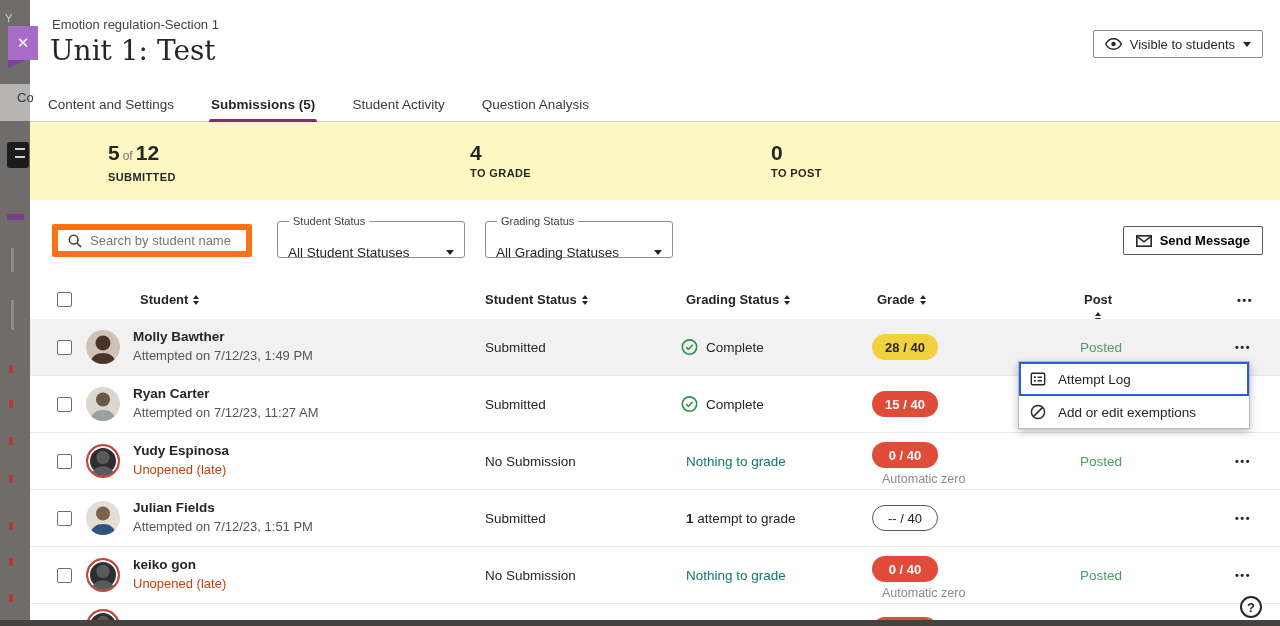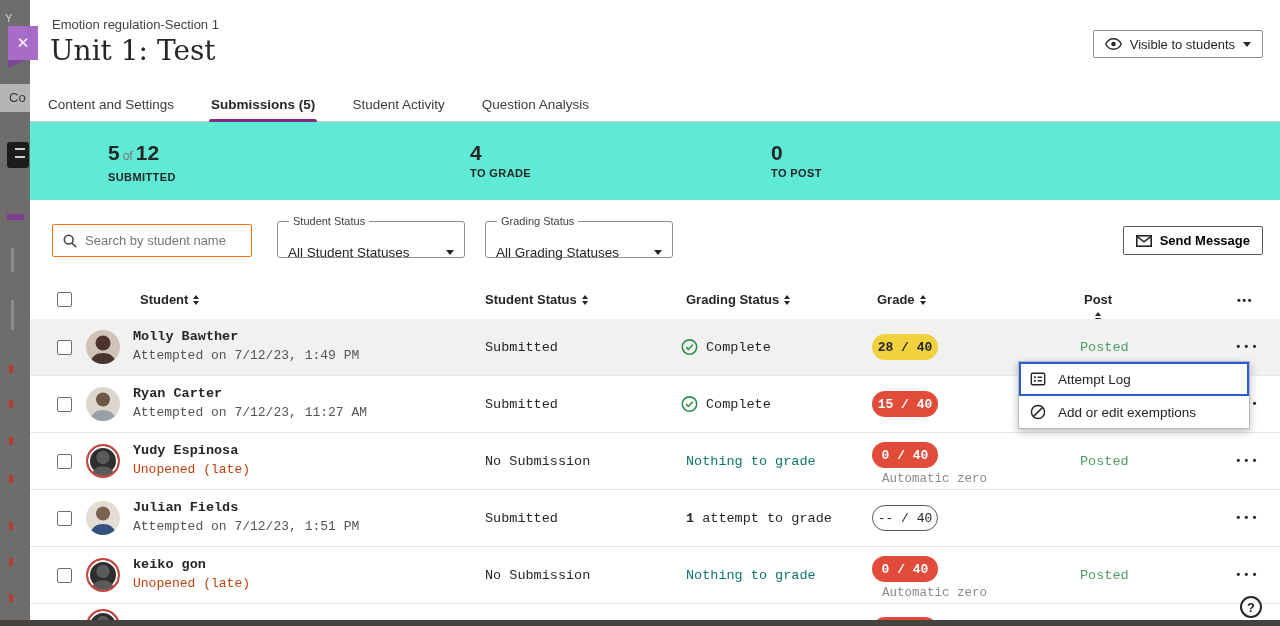--- a/index.html
+++ b/index.html
@@ -4,21 +4,21 @@
 <style>
   * { margin:0; padding:0; box-sizing:border-box; }
   html,body { background:#2b2b2b; }
   .screen {
     position:relative; width:1280px; height:626px; overflow:hidden;
     background:#fff; font-family:"Liberation Sans", sans-serif; color:#262626;
   }
   
   .bg-strip { position:absolute; left:0; top:0; width:30px; height:626px; background:#6f6d6b; z-index:5; }
   .frag-y { position:absolute; left:5px; top:12px; font-size:11px; color:#d0cecc; }
-  .frag-light { position:absolute; left:0; top:84px; width:30px; height:28px; background:#b7b5b3; color:#3a3a3a; font-size:13px; line-height:28px; padding-left:9px; }
+  .frag-light { position:absolute; left:0; top:84px; width:30px; height:37px; background:#b7b5b3; color:#3a3a3a; font-size:13px; line-height:28px; padding-left:17px; }
   .frag-icon { position:absolute; left:7px; top:142px; width:22px; height:26px; background:#1c1c1c; border-radius:3px; }
   .frag-icon i { display:block; height:2px; background:#cfcfcf; margin:6px 4px 0 8px; }
   .frag-purple { position:absolute; left:7px; top:214px; width:17px; height:6px; background:#7d3f8d; }
   .frag-bar { position:absolute; left:11px; width:3px; background:#8d8b89; }
   .frag-red { position:absolute; left:9px; width:4px; height:8px; background:#b23b35; }
   
   .close-btn { position:absolute; left:8px; top:26px; width:30px; height:34px; background:#a76bc8; color:#fff;
     display:flex; align-items:center; justify-content:center; font-size:15px; z-index:12; cursor:pointer; }
   .close-tail { position:absolute; left:8px; top:60px; width:0; height:0; border-top:8px solid #7a4796; border-right:18px solid transparent; z-index:12; }
   
@@ -27,44 +27,44 @@
   .vis-btn { position:absolute; right:17px; top:30px; height:28px; border:1px solid #8e8e8e; border-radius:2px; background:#fff;
     display:flex; align-items:center; gap:8px; padding:0 11px; font-size:13px; color:#262626; cursor:pointer; }
   .caret { width:0; height:0; border-left:4px solid transparent; border-right:4px solid transparent; border-top:5px solid #262626; }
   
   .tabbar { position:absolute; left:30px; top:88px; width:1250px; height:34px; border-bottom:1px solid #ccc;
     display:flex; align-items:center; gap:37px; padding-left:18px; }
   .tab { position:relative; height:100%; display:flex; align-items:center; font-size:13.5px; color:#3b3b3b; cursor:pointer; }
   .tab.active { font-weight:700; color:#262626; }
   .tab.active::after { content:''; position:absolute; left:-2px; right:-2px; bottom:-2px; height:4px; background:#822c80; border-radius:2px; }
   
-  .stats { position:absolute; left:30px; top:122px; width:1250px; height:78px; background:#5eead4; }
+  .stats { position:absolute; left:30px; top:122px; width:1250px; height:78px; background:#fef9c3; }
   .stat { position:absolute; top:20px; }
   .stat-line { font-size:21px; font-weight:700; line-height:21px; }
   .stat-of { font-size:12px; color:#767676; font-weight:400; margin:0 3px; }
   .stat-label { font-size:11px; font-weight:700; letter-spacing:.4px; margin-top:4px; color:#262626; }
   
-  .search { position:absolute; left:52px; top:224px; width:200px; height:33px; border:1px solid #f97316; border-radius:2px;
+  .search { position:absolute; left:52px; top:224px; width:200px; height:33px; border:6px solid #f97316; border-radius:2px;
     background:#fff; display:flex; align-items:center; gap:8px; padding:0 10px; }
   .search input { border:none; outline:none; font-size:13px; width:100%; font-family:inherit; color:#262626; background:transparent; }
   .search input::placeholder { color:#767676; }
   .sel-field { position:absolute; top:215px; width:188px; height:43px; border:1px solid #8e8e8e; border-radius:3px; background:#fff; padding:0 10px; cursor:pointer; }
   .sel-field legend { font-size:11px; color:#424242; padding:0 4px; margin-left:1px; }
   .sel-value { display:flex; justify-content:space-between; align-items:center; font-size:13.5px; margin-top:18px; }
   .send-btn { position:absolute; right:17px; top:226px; height:29px; border:1px solid #595959; border-radius:2px; background:#fff;
     display:flex; align-items:center; gap:8px; padding:0 12px; font-size:13px; font-weight:700; cursor:pointer; }
   
   .thead { position:absolute; left:30px; top:286px; width:1250px; height:33px; }
   .th { position:absolute; top:6px; display:flex; align-items:center; gap:5px; font-size:13px; font-weight:700; cursor:pointer; }
   .sort { display:flex; flex-direction:column; gap:2px; align-items:center; }
   .sort .up { width:0; height:0; border-left:3.5px solid transparent; border-right:3.5px solid transparent; border-bottom:4px solid #262626; }
   .sort .down { width:0; height:0; border-left:3.5px solid transparent; border-right:3.5px solid transparent; border-top:4px solid #262626; }
   .cbx { width:15px; height:15px; border:1.6px solid #6e6e6e; border-radius:2px; background:#fff; cursor:pointer; }
   .rows { position:absolute; left:30px; top:319px; width:1250px; }
-  .row { position:relative; height:57px; border-bottom:1px solid #e8e8e8; background:#fff;font-family:Liberation Mono, monospace; }
+  .row { position:relative; height:57px; border-bottom:1px solid #e8e8e8; background:#fff; }
   .row.hl { background:#f1f1f1; }
   .row .cbx { position:absolute; left:27px; top:21px; }
   .avatar { position:absolute; left:56px; top:11px; width:34px; height:34px; border-radius:50%; overflow:hidden; display:flex; align-items:flex-end; justify-content:center; }
   .avatar svg { display:block; }
   .avatar.ringed { border:2px solid #cb463e; box-shadow:inset 0 0 0 2px #fff; background:#2e2e2e; }
   .name-block { position:absolute; left:103px; top:10px; }
   .r-name { font-size:13.5px; font-weight:700; color:#262626; }
   .r-sub { font-size:13px; color:#555; margin-top:4px; }
   .r-sub.late { color:#c2410c; }
   .r-status { position:absolute; left:455px; top:50%; transform:translateY(-50%); font-size:13.5px; }

